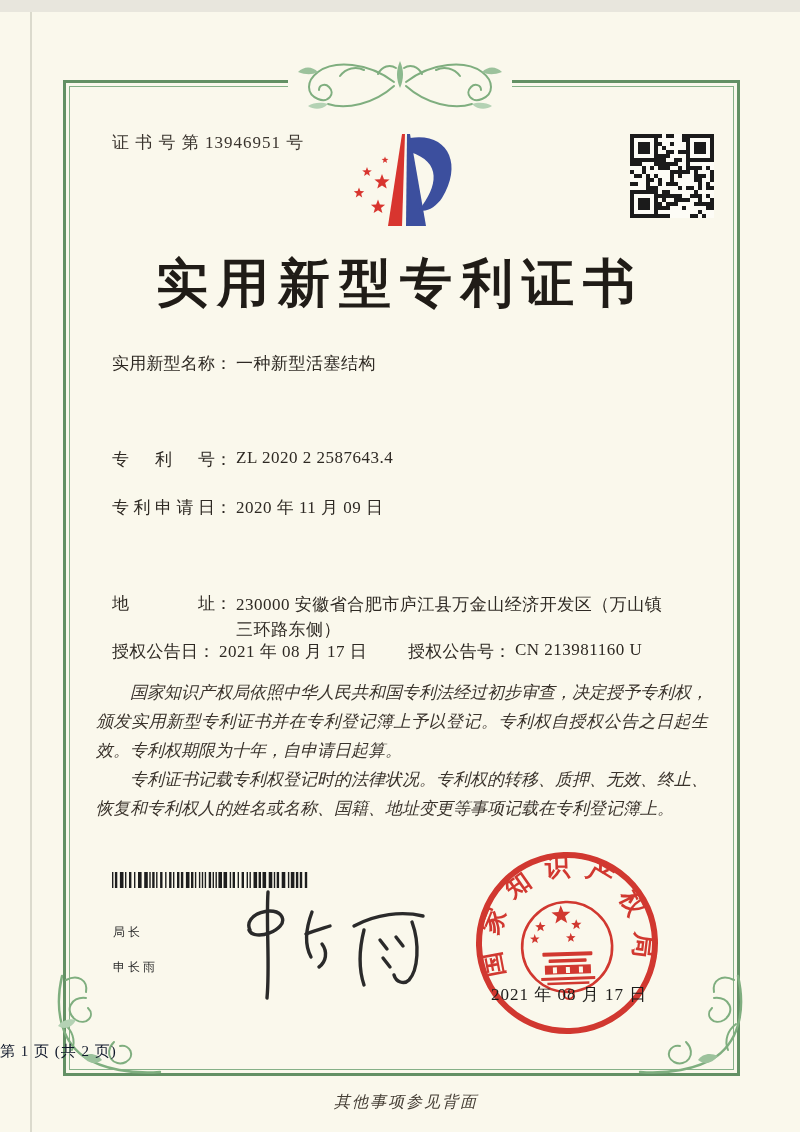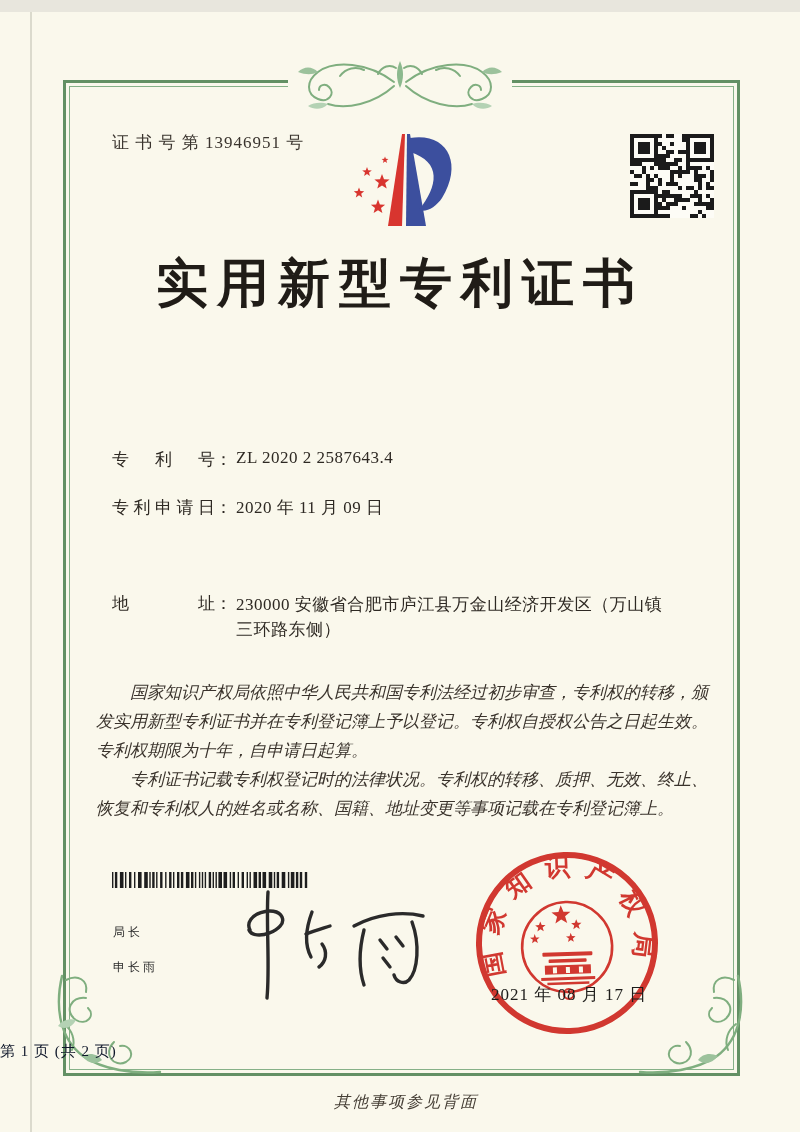--- a/index.html
+++ b/index.html
@@ -224,32 +224,41 @@
         <rect x="60" y="4" width="20" height="20" fill="#fdfcf6"></rect>
         <rect x="64" y="8" width="12" height="12" fill="#1b1b1b"></rect>
         <rect x="0" y="56" width="28" height="28" fill="#1b1b1b"></rect>
         <rect x="4" y="60" width="20" height="20" fill="#fdfcf6"></rect>
         <rect x="8" y="64" width="12" height="12" fill="#1b1b1b"></rect>
       </g>
   </svg>
 
   <div class="abs title">实用新型专利证书</div>
 
+  <div class="abs fieldrow" style="top:340px;">
+    <span class="flabel">实用新型名称</span><span class="fcolon">：</span><span class="fvalue">一种新型活塞结构</span>
+  </div>
   <div class="abs fieldrow" style="top:436px;">
     <span class="flabel">专利号</span><span class="fcolon">：</span><span class="fvalue">ZL 2020 2 2587643.4</span>
   </div>
   <div class="abs fieldrow" style="top:484px;">
     <span class="flabel">专利申请日</span><span class="fcolon">：</span><span class="fvalue">2020 年 11 月 09 日</span>
   </div>
   <div class="abs fieldrow" style="top:580px;">
     <span class="flabel">地址</span><span class="fcolon">：</span><span class="fvalue addr-val"><span>230000  安徽省合肥市庐江县万金山经济开发区（万山镇</span><br><span>三环路东侧）</span></span>
   </div>
+  <div class="abs fieldrow" style="top:628px;width:600px;">
+    <span class="flabel" style="width:86px;">授权公告日</span><span class="fcolon">：</span><span class="fvalue">2021 年 08 月 17 日</span>
+    <span class="grant2">
+      <span class="flabel" style="width:86px;">授权公告号</span><span class="fcolon">：</span><span class="fvalue">CN 213981160 U</span>
+    </span>
+  </div>
 
   <div class="abs paras">
-    <p>国家知识产权局依照中华人民共和国专利法经过初步审查，专利权的转移，颁发实用新型专利证书并在专利登记簿上予以登记。专利权自授权公告之日起生效。专利权期限为十年，自申请日起算。</p>
+    <p>国家知识产权局依照中华人民共和国专利法经过初步审查，决定授予专利权，颁发实用新型专利证书并在专利登记簿上予以登记。专利权自授权公告之日起生效。专利权期限为十年，自申请日起算。</p>
     <p>专利证书记载专利权登记时的法律状况。专利权的转移、质押、无效、终止、恢复和专利权人的姓名或名称、国籍、地址变更等事项记载在专利登记簿上。</p>
   </div>
 
   <svg class="abs barcode" width="198" height="16" viewBox="0 0 198 16">
     <g id="barcode-bars">
         <rect x="0.0" y="0" width="1.4" height="16" fill="#1e1e1e"></rect>
         <rect x="2.9" y="0" width="2.4" height="16" fill="#1e1e1e"></rect>
         <rect x="7.9" y="0" width="3.6" height="16" fill="#1e1e1e"></rect>
         <rect x="13.0" y="0" width="1.4" height="16" fill="#1e1e1e"></rect>
         <rect x="17.0" y="0" width="2.4" height="16" fill="#1e1e1e"></rect>

